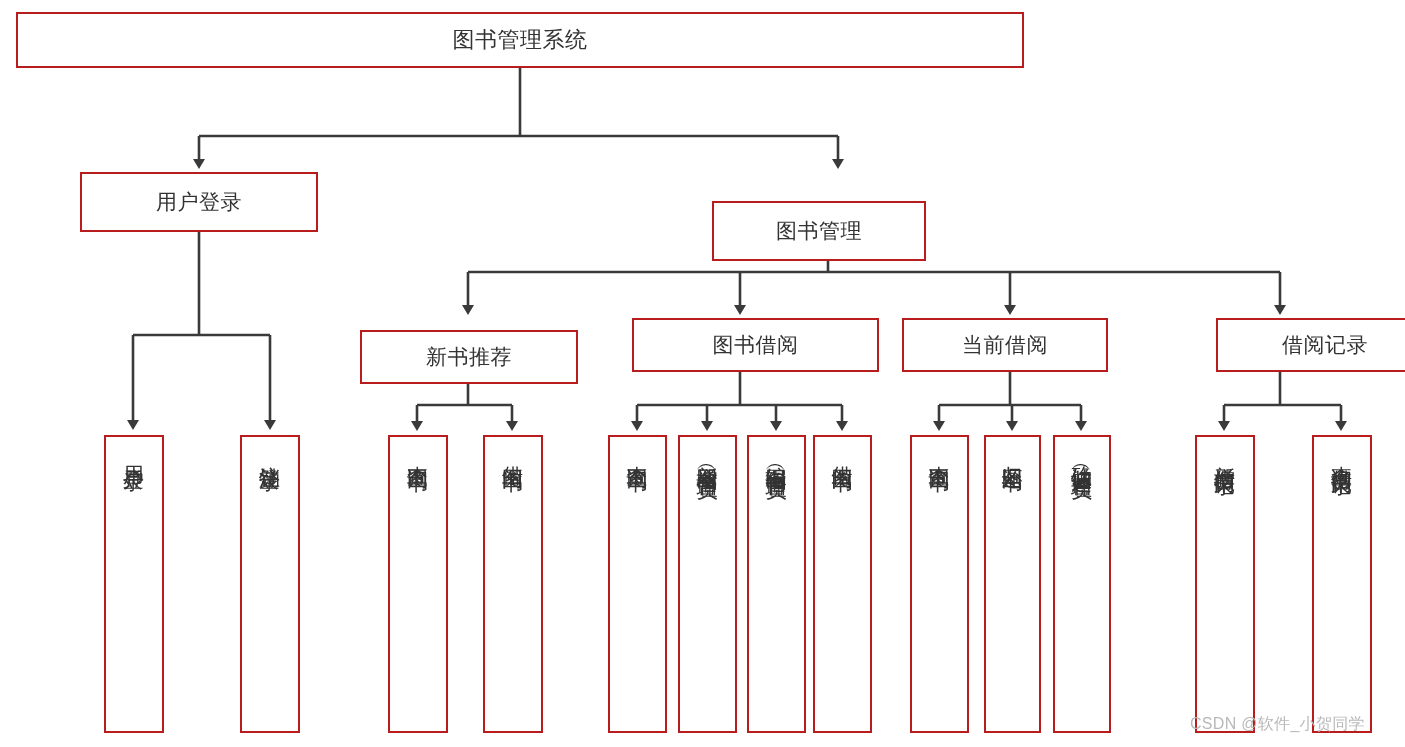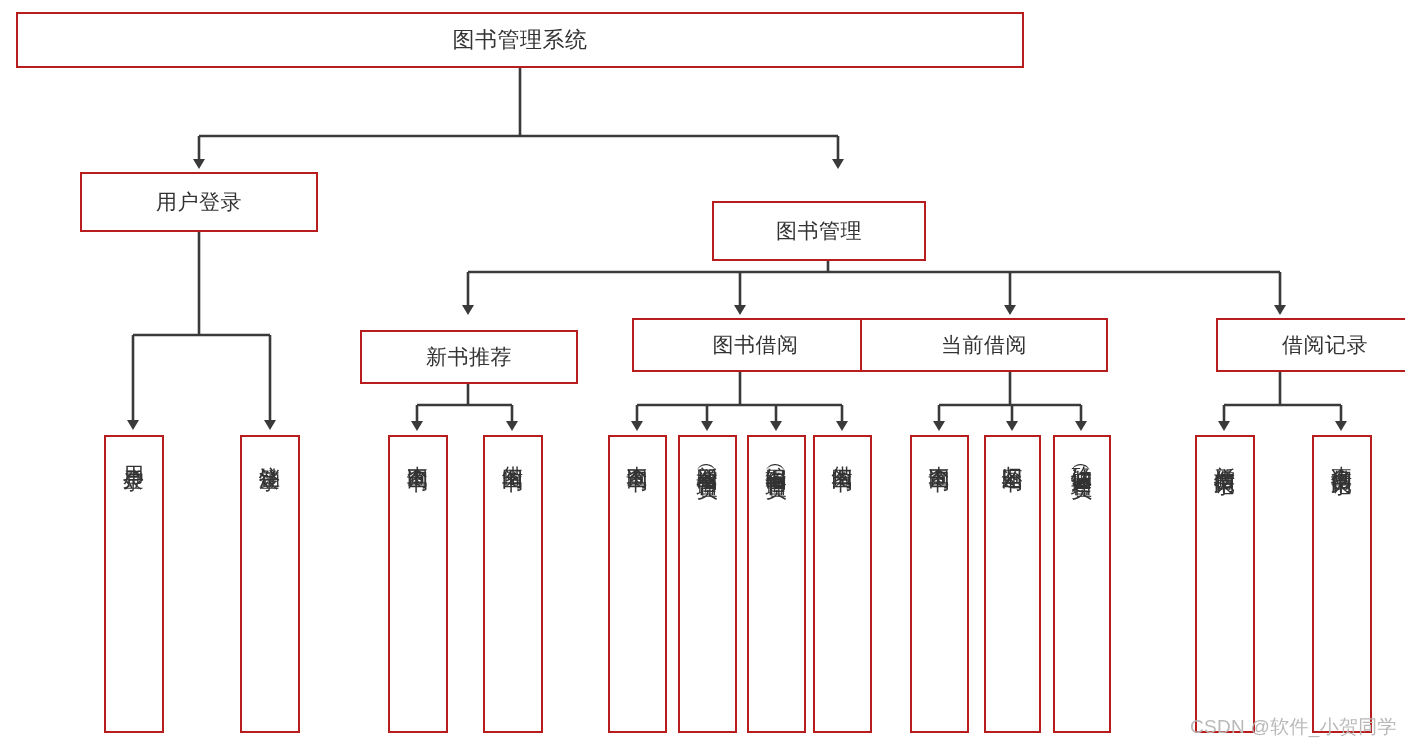--- a/index.html
+++ b/index.html
@@ -57,21 +57,21 @@
     writing-mode: vertical-rl;
     text-orientation: upright;
     font-size: 21px;
     letter-spacing: 2px;
     line-height: 1;
   }
   .watermark {
     position: absolute;
     left: 1190px;
     top: 714px;
-    font-size: 19px;
+    font-size: 16px;
     color: #b9b9b9;
     white-space: nowrap;
     letter-spacing: 0.3px;
   }
 </style>
 </head>
 <body>
 
 <div id="diagram-root">
 
@@ -136,21 +136,21 @@
   <div class="node horizontal" style="left:712px; top:172px; width:214px; height:60px;margin-top:29px;">
     <span class="node-label">图书管理</span>
   </div>
 
   <div class="node horizontal" style="left:360px; top:330px; width:218px; height:54px;">
     <span class="node-label">新书推荐</span>
   </div>
   <div class="node horizontal" style="left:632px; top:318px; width:247px; height:54px;">
     <span class="node-label">图书借阅</span>
   </div>
-  <div class="node horizontal" style="left:860px; top:318px; width:248px; height:54px;">
+  <div class="node horizontal" style="left:902px; top:318px; width:206px; height:54px;">
     <span class="node-label">当前借阅</span>
   </div>
   <div class="node horizontal" style="left:1172px; top:318px; width:218px; height:54px;margin-left:44px;">
     <span class="node-label">借阅记录</span>
   </div>
 
   <div class="node vertical" style="left:104px; top:435px; width:60px; height:298px;">
     <span class="node-label">用户登录</span>
   </div>
   <div class="node vertical" style="left:240px; top:435px; width:60px; height:298px;">

